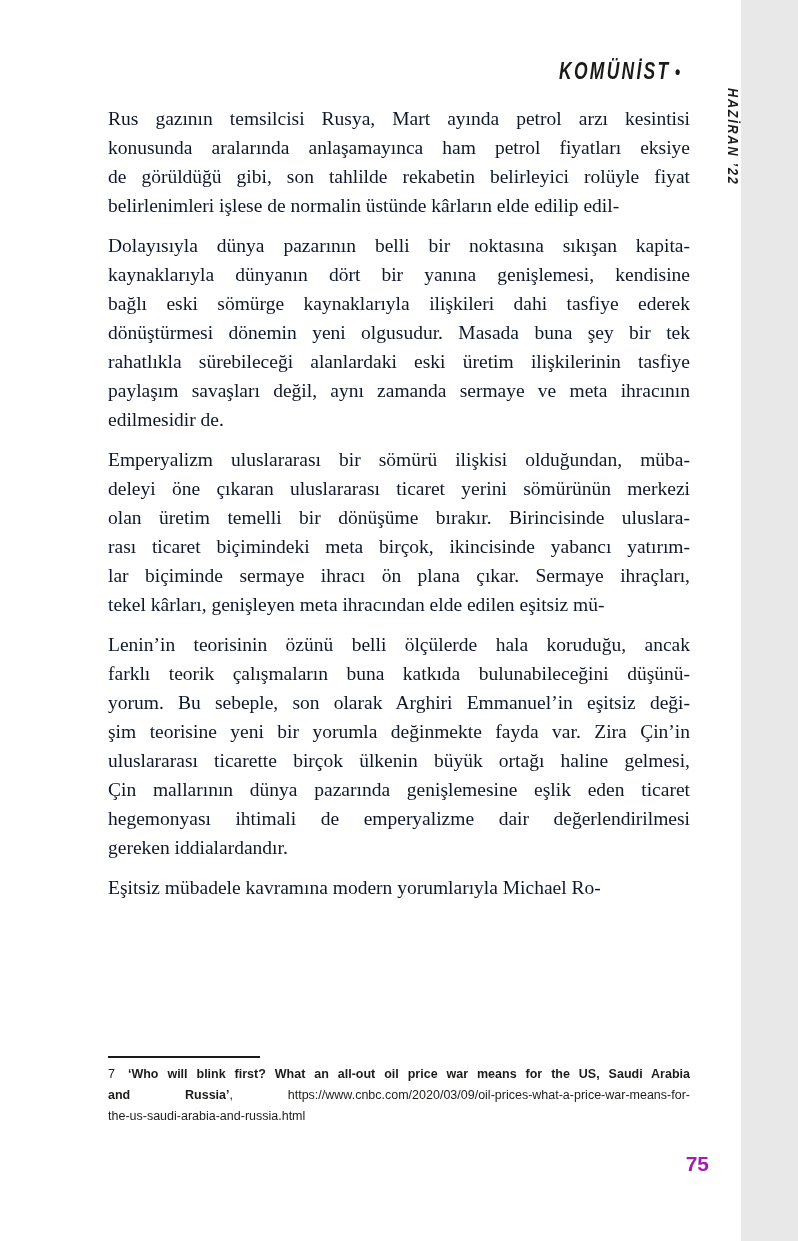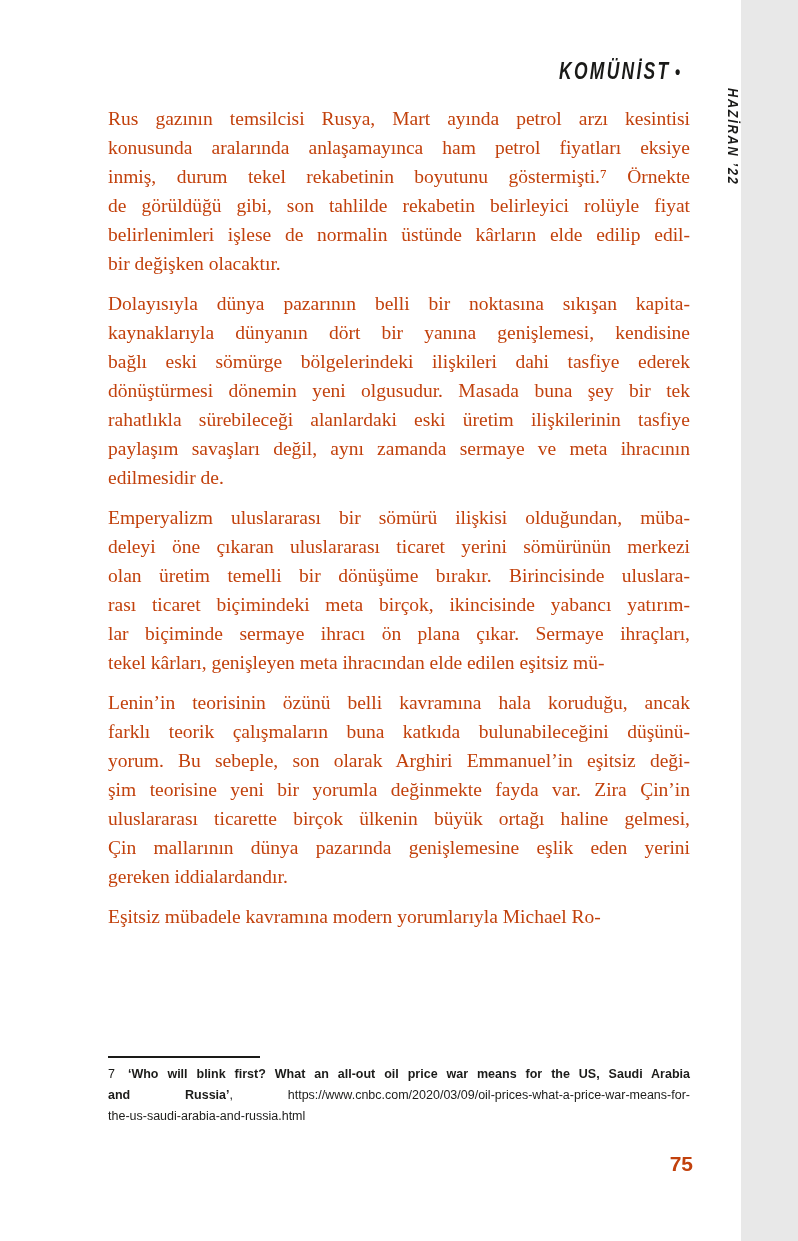--- a/index.html
+++ b/index.html
@@ -50,21 +50,21 @@
     color: #1a1a18;
   }
   
   .body-text {
     position: absolute;
     left: 108px;
     top: 104px;
     width: 582px;
     font-family: "Liberation Serif", "DejaVu Serif", serif;
     font-size: 19.5px;
-    color: #c2410c;
+    color: #0f172a;
   }
   .para { margin: 0 0 11px 0; }
   .line {
     line-height: 29px;
     text-align: justify;
     text-align-last: justify;
     white-space: normal;
   }
   .para .line:last-child { text-align-last: left; }
   
@@ -90,71 +90,70 @@
     text-align: justify;
     text-align-last: justify;
   }
   .fn-line:last-child { text-align-last: left; }
   .fn-bold { font-weight: bold; }
   .fn-marker { margin-right: 13px; font-weight: normal; }
   
   .page-number {
     position: absolute;
     top: 1152px;
-    right: 48px;
+    right: 32px;
     font-family: "Liberation Sans", "DejaVu Sans", sans-serif;
     font-weight: bold;
     font-size: 21px;
-    color: #c2410c;
+    color: #a21caf;
   }
 </style>
 </head>
 <body>
 
 <div class="page">
 
   <div class="mag-header">
     <span>KOMÜNİST</span><span class="bullet">•</span>
   </div>
 
   <div class="issue-vertical">HAZİRAN ’22</div>
 
   <div class="body-text">
       <div class="para">
         <div class="line">Rus gazının temsilcisi Rusya, Mart ayında petrol arzı kesintisi</div>
         <div class="line">konusunda aralarında anlaşamayınca ham petrol fiyatları eksiye</div>
-        <div class="line">inmiş, durum tekel rekabetinin boyutunu göstermişti.⁷ Örnekte</div>
         <div class="line">de görüldüğü gibi, son tahlilde rekabetin belirleyici rolüyle fiyat</div>
         <div class="line">belirlenimleri işlese de normalin üstünde kârların elde edilip edil-</div>
-        <div class="line">bir değişken olacaktır.</div>
       </div>
       <div class="para">
         <div class="line">Dolayısıyla dünya pazarının belli bir noktasına sıkışan kapita-</div>
         <div class="line">kaynaklarıyla dünyanın dört bir yanına genişlemesi, kendisine</div>
-        <div class="line">bağlı eski sömürge bölgelerindeki ilişkileri dahi tasfiye ederek</div>
+        <div class="line">bağlı eski sömürge kaynaklarıyla ilişkileri dahi tasfiye ederek</div>
         <div class="line">dönüştürmesi dönemin yeni olgusudur. Masada buna şey bir tek</div>
         <div class="line">rahatlıkla sürebileceği alanlardaki eski üretim ilişkilerinin tasfiye</div>
         <div class="line">paylaşım savaşları değil, aynı zamanda sermaye ve meta ihracının</div>
         <div class="line">edilmesidir de.</div>
       </div>
       <div class="para">
         <div class="line">Emperyalizm uluslararası bir sömürü ilişkisi olduğundan, müba-</div>
         <div class="line">deleyi öne çıkaran uluslararası ticaret yerini sömürünün merkezi</div>
         <div class="line">olan üretim temelli bir dönüşüme bırakır. Birincisinde uluslara-</div>
         <div class="line">rası ticaret biçimindeki meta birçok, ikincisinde yabancı yatırım-</div>
         <div class="line">lar biçiminde sermaye ihracı ön plana çıkar. Sermaye ihraçları,</div>
         <div class="line">tekel kârları, genişleyen meta ihracından elde edilen eşitsiz mü-</div>
       </div>
       <div class="para">
-        <div class="line">Lenin’in teorisinin özünü belli kavramına hala koruduğu, ancak</div>
+        <div class="line">Lenin’in teorisinin özünü belli ölçülerde hala koruduğu, ancak</div>
         <div class="line">farklı teorik çalışmaların buna katkıda bulunabileceğini düşünü-</div>
         <div class="line">yorum. Bu sebeple, son olarak Arghiri Emmanuel’in eşitsiz deği-</div>
         <div class="line">şim teorisine yeni bir yorumla değinmekte fayda var. Zira Çin’in</div>
         <div class="line">uluslararası ticarette birçok ülkenin büyük ortağı haline gelmesi,</div>
-        <div class="line">Çin mallarının dünya pazarında genişlemesine eşlik eden yerini</div>
+        <div class="line">Çin mallarının dünya pazarında genişlemesine eşlik eden ticaret</div>
+        <div class="line">hegemonyası ihtimali de emperyalizme dair değerlendirilmesi</div>
         <div class="line">gereken iddialardandır.</div>
       </div>
       <div class="para">
         <div class="line">Eşitsiz mübadele kavramına modern yorumlarıyla Michael Ro-</div>
       </div>
     </div>
 
   <div class="fn-rule"></div>
 
   <div class="footnote">

